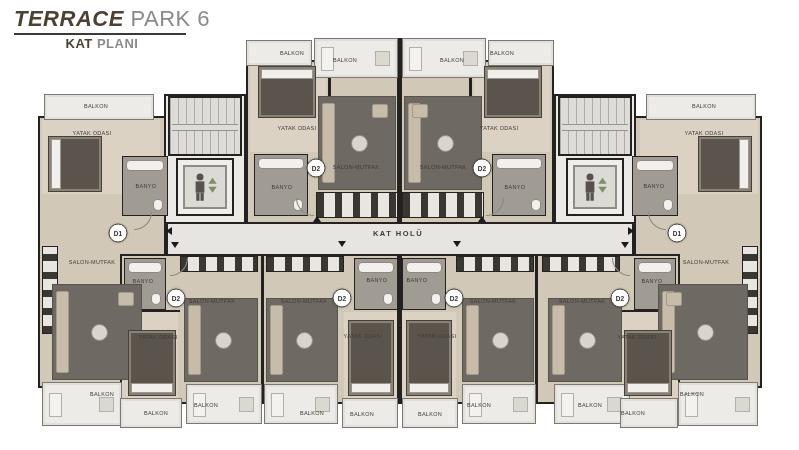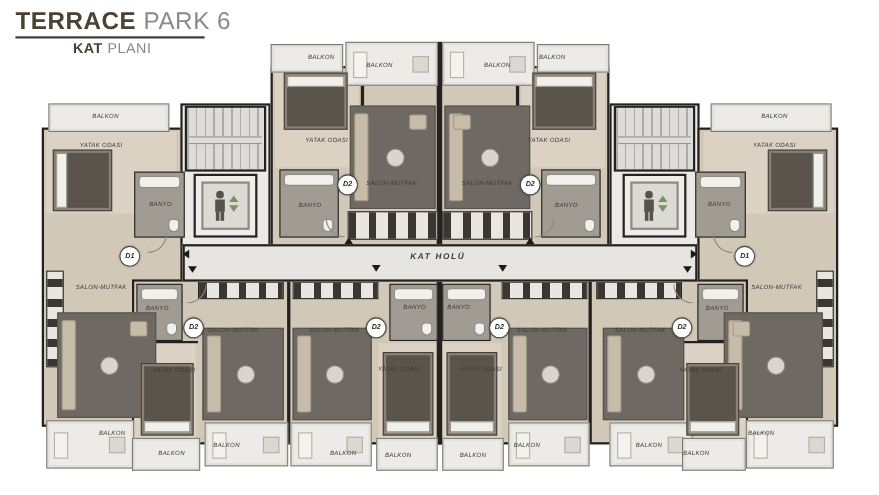--- a/index.html
+++ b/index.html
@@ -3,30 +3,30 @@
 <meta charset="utf-8">
 <style>
   :root{
     --wall:#242220; --wood:#d2c8b7; --wood2:#dbd2c3; --corr:#e7e5e1;
     --balc:#edebe7; --bath:#a09b93; --rug:#6e6962; --sofa:#c7bcaa;
     --brown:#4c4132; --gray:#8a8a8a;
   }
   html,body{margin:0;padding:0;background:#fff;}
   body{width:799px;height:450px;overflow:hidden;font-family:"Liberation Sans",sans-serif;}
   .stage{position:relative;width:799px;height:450px;background:#fff;}
-  .abs{position:absolute;box-sizing:border-box;font-style:italic;}
+  .abs{position:absolute;box-sizing:border-box;}
   
   .title{position:absolute;left:14px;top:6px;width:176px;}
   .t1{font-size:22px;letter-spacing:.5px;white-space:nowrap;}
-  .t1 .b{font-weight:bold;color:var(--brown);}
+  .t1 .b{font-weight:bold;color:var(--brown);font-style:italic;}
   .t1 .l{font-weight:400;color:var(--gray);}
   .rule{margin-top:1px;height:2px;background:#3c3a37;width:172px;}
   .t2{margin-top:1px;text-align:center;font-size:13px;letter-spacing:.5px;}
   .t2 .b{font-weight:bold;color:var(--brown);}
-  .t2 .l{color:var(--gray);}
+  .t2 .l{color:var(--gray);font-weight:bold;}
   
   .floor{position:absolute;box-sizing:border-box;background:var(--wood);border:2px solid var(--wall);}
   .tint{position:absolute;box-sizing:border-box;background:var(--wood2);}
   .corr{position:absolute;box-sizing:border-box;background:var(--corr);border:2px solid var(--wall);}
   .balc{position:absolute;box-sizing:border-box;background:var(--balc);border:1px solid #7b7873;box-shadow:inset 0 0 0 2px #e2e0db;}
   .bath{position:absolute;box-sizing:border-box;background:var(--bath);border:1.5px solid var(--wall);}
   .bath::before{content:"";position:absolute;left:3px;top:3px;right:3px;height:9px;background:#f2f0ec;border-radius:4px;border:1px solid #8d8880;}
   .bath::after{content:"";position:absolute;right:4px;bottom:4px;width:8px;height:10px;background:#f2f0ec;border-radius:4px 4px 5px 5px;border:1px solid #8d8880;}
   .rug{position:absolute;box-sizing:border-box;background:var(--rug);border:1px solid #57534d;}
   .rug::before{content:"";position:absolute;left:3px;top:6px;bottom:6px;width:11px;background:var(--sofa);border:1px solid #a49a87;border-radius:2px;}

